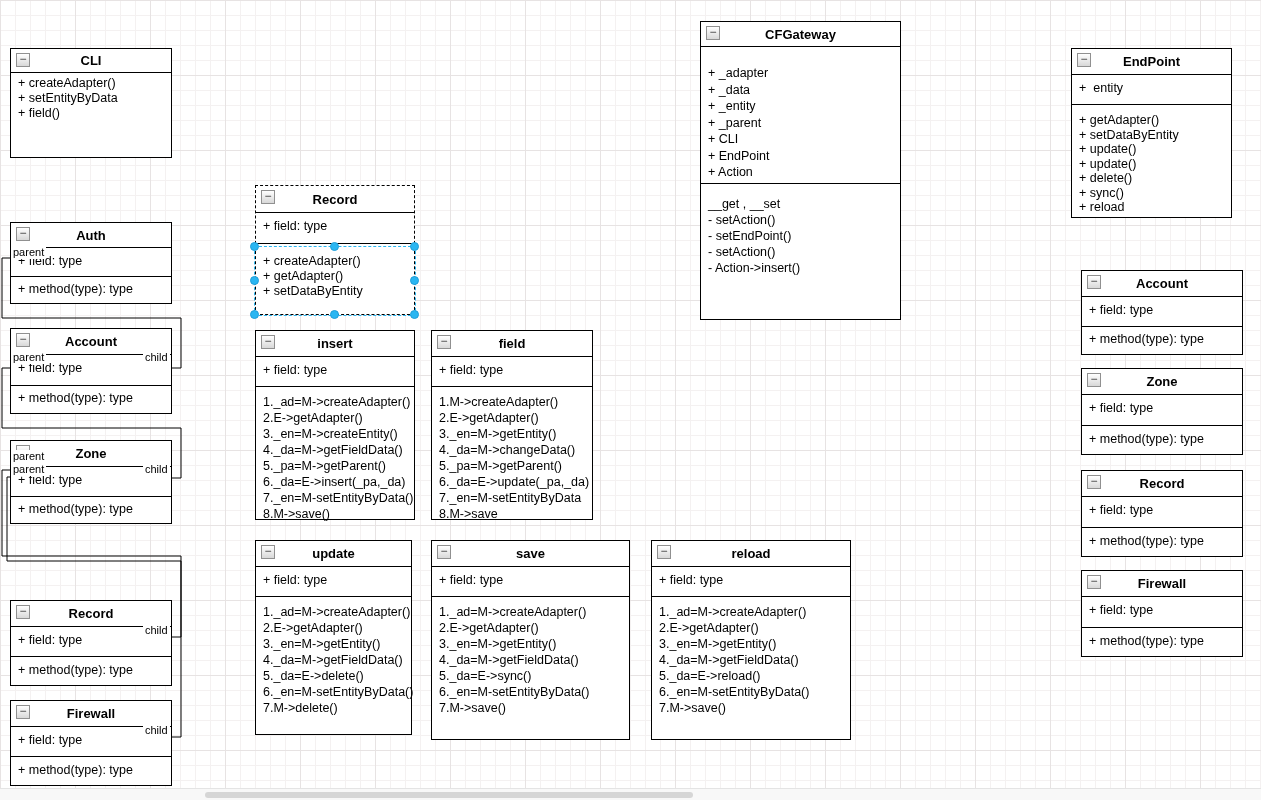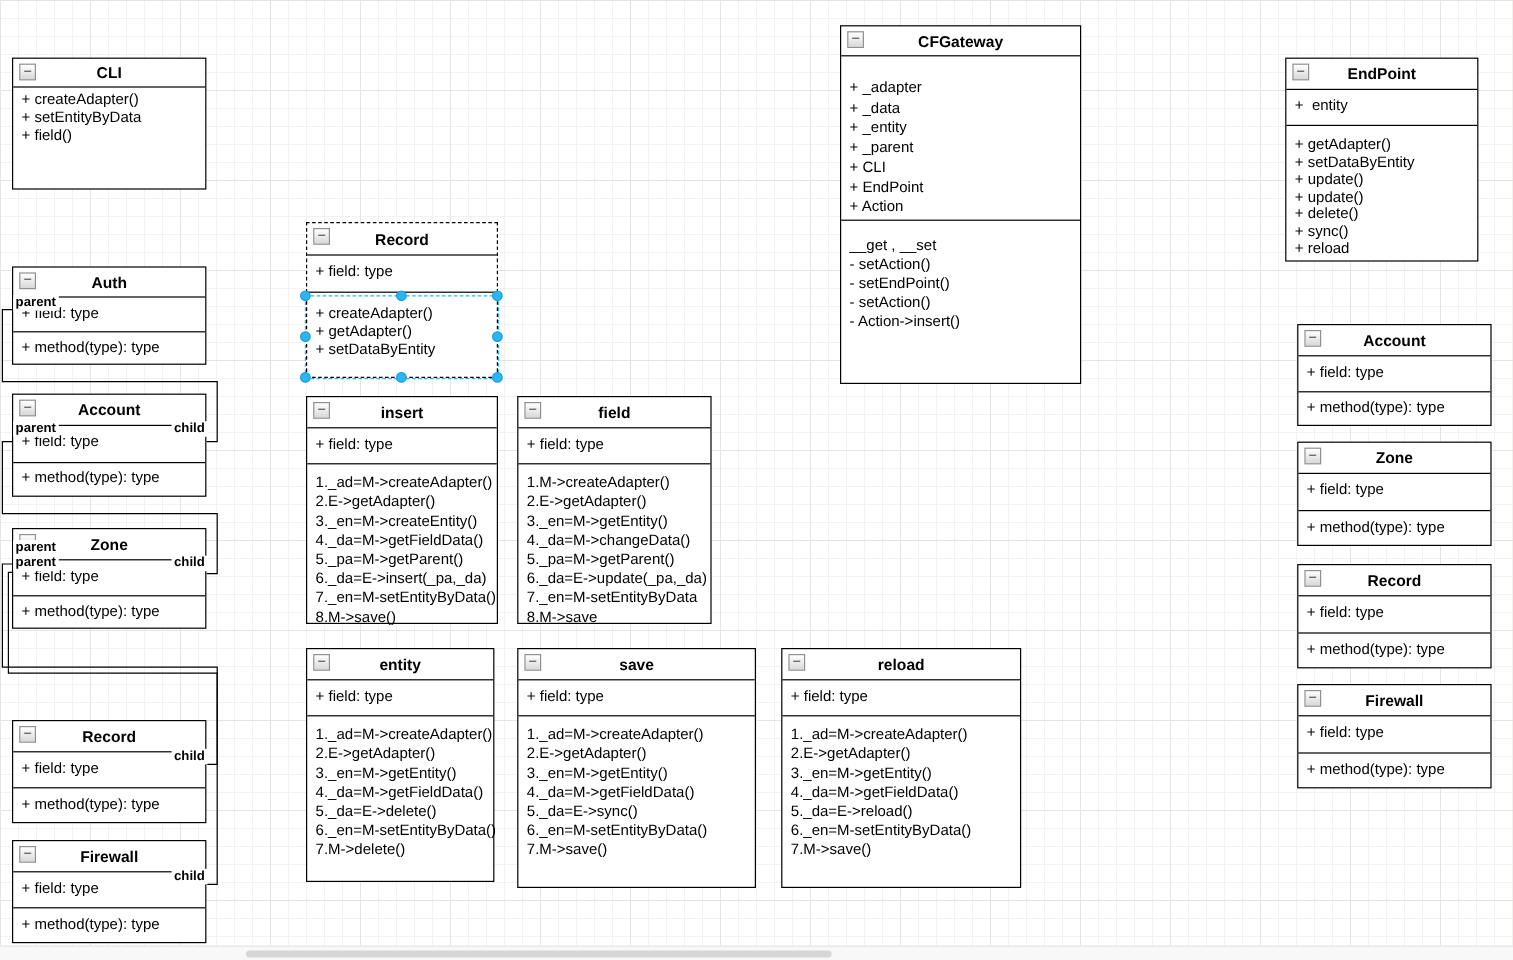--- a/index.html
+++ b/index.html
@@ -21,21 +21,21 @@
   .uml-title{position:relative;border-bottom:1px solid #000;display:flex;align-items:center;justify-content:center;font-weight:bold;font-size:13px;box-sizing:border-box;color:#000;}
   .collapse{position:absolute;left:5px;top:4px;width:14px;height:14px;border:1px solid #909090;background:linear-gradient(#ffffff,#d8d8d8);font-size:12px;line-height:11px;text-align:center;color:#444;box-sizing:border-box;font-weight:normal;}
   .sec{border-bottom:1px solid #000;box-sizing:border-box;padding-top:6px;}
   .sec.last{border-bottom:none;}
   .row{font-size:12.5px;line-height:15px;padding-left:7px;white-space:pre;color:#000;}
   .lh16 .row{line-height:16px;}
   .lh165 .row{line-height:16.5px;}
   .lh145 .row{line-height:14.5px;}
   .pt18{padding-top:18px;}
   .pt12{padding-top:12px;}
-  .elabel{position:absolute;background:#fff;font-size:11px;font-weight:700;color:#000;padding:0 2px;line-height:13px;}
+  .elabel{position:absolute;background:#fff;font-size:11px;font-weight:400;color:#000;padding:0 2px;line-height:13px;}
   .sel-rect{position:absolute;left:254px;top:246px;width:162px;height:70px;border:1px dashed #29b6f2;box-sizing:border-box;}
   .handle{position:absolute;width:9px;height:9px;border-radius:50%;background:#29b6f2;border:1px solid #1e9ed8;box-sizing:border-box;}
   .hscroll{position:absolute;left:0;top:788px;width:1261px;height:12px;background:#f8f8f8;border-top:1px solid #e4e4e4;box-sizing:border-box;}
   .hscroll .thumb{position:absolute;left:205px;top:3px;width:488px;height:6px;border-radius:3px;background:#d6d6d6;}
 </style>
 </head>
 <body>
 
 <div id="stage">
   <div id="canvas">
@@ -175,21 +175,21 @@
         <div class="row">5._pa=M-&gt;getParent()</div>
         <div class="row">6._da=E-&gt;update(_pa,_da)</div>
         <div class="row">7._en=M-setEntityByData</div>
         <div class="row">8.M-&gt;save</div>
       </div>
     </div>
 
     <div class="uml" style="left:255px;top:540px;width:157px;height:195px;">
       <div class="uml-title" style="height:26px;">
         <span class="collapse">−</span>
-        <span>entity</span>
+        <span>update</span>
       </div>
       <div class="sec" style="height:30px;">
         <div class="row">+ field: type</div>
       </div>
       <div class="sec last lh16" style="height:137px;padding-top:7px;">
         <div class="row">1._ad=M-&gt;createAdapter()</div>
         <div class="row">2.E-&gt;getAdapter()</div>
         <div class="row">3._en=M-&gt;getEntity()</div>
         <div class="row">4._da=M-&gt;getFieldData()</div>
         <div class="row">5._da=E-&gt;delete()</div>

